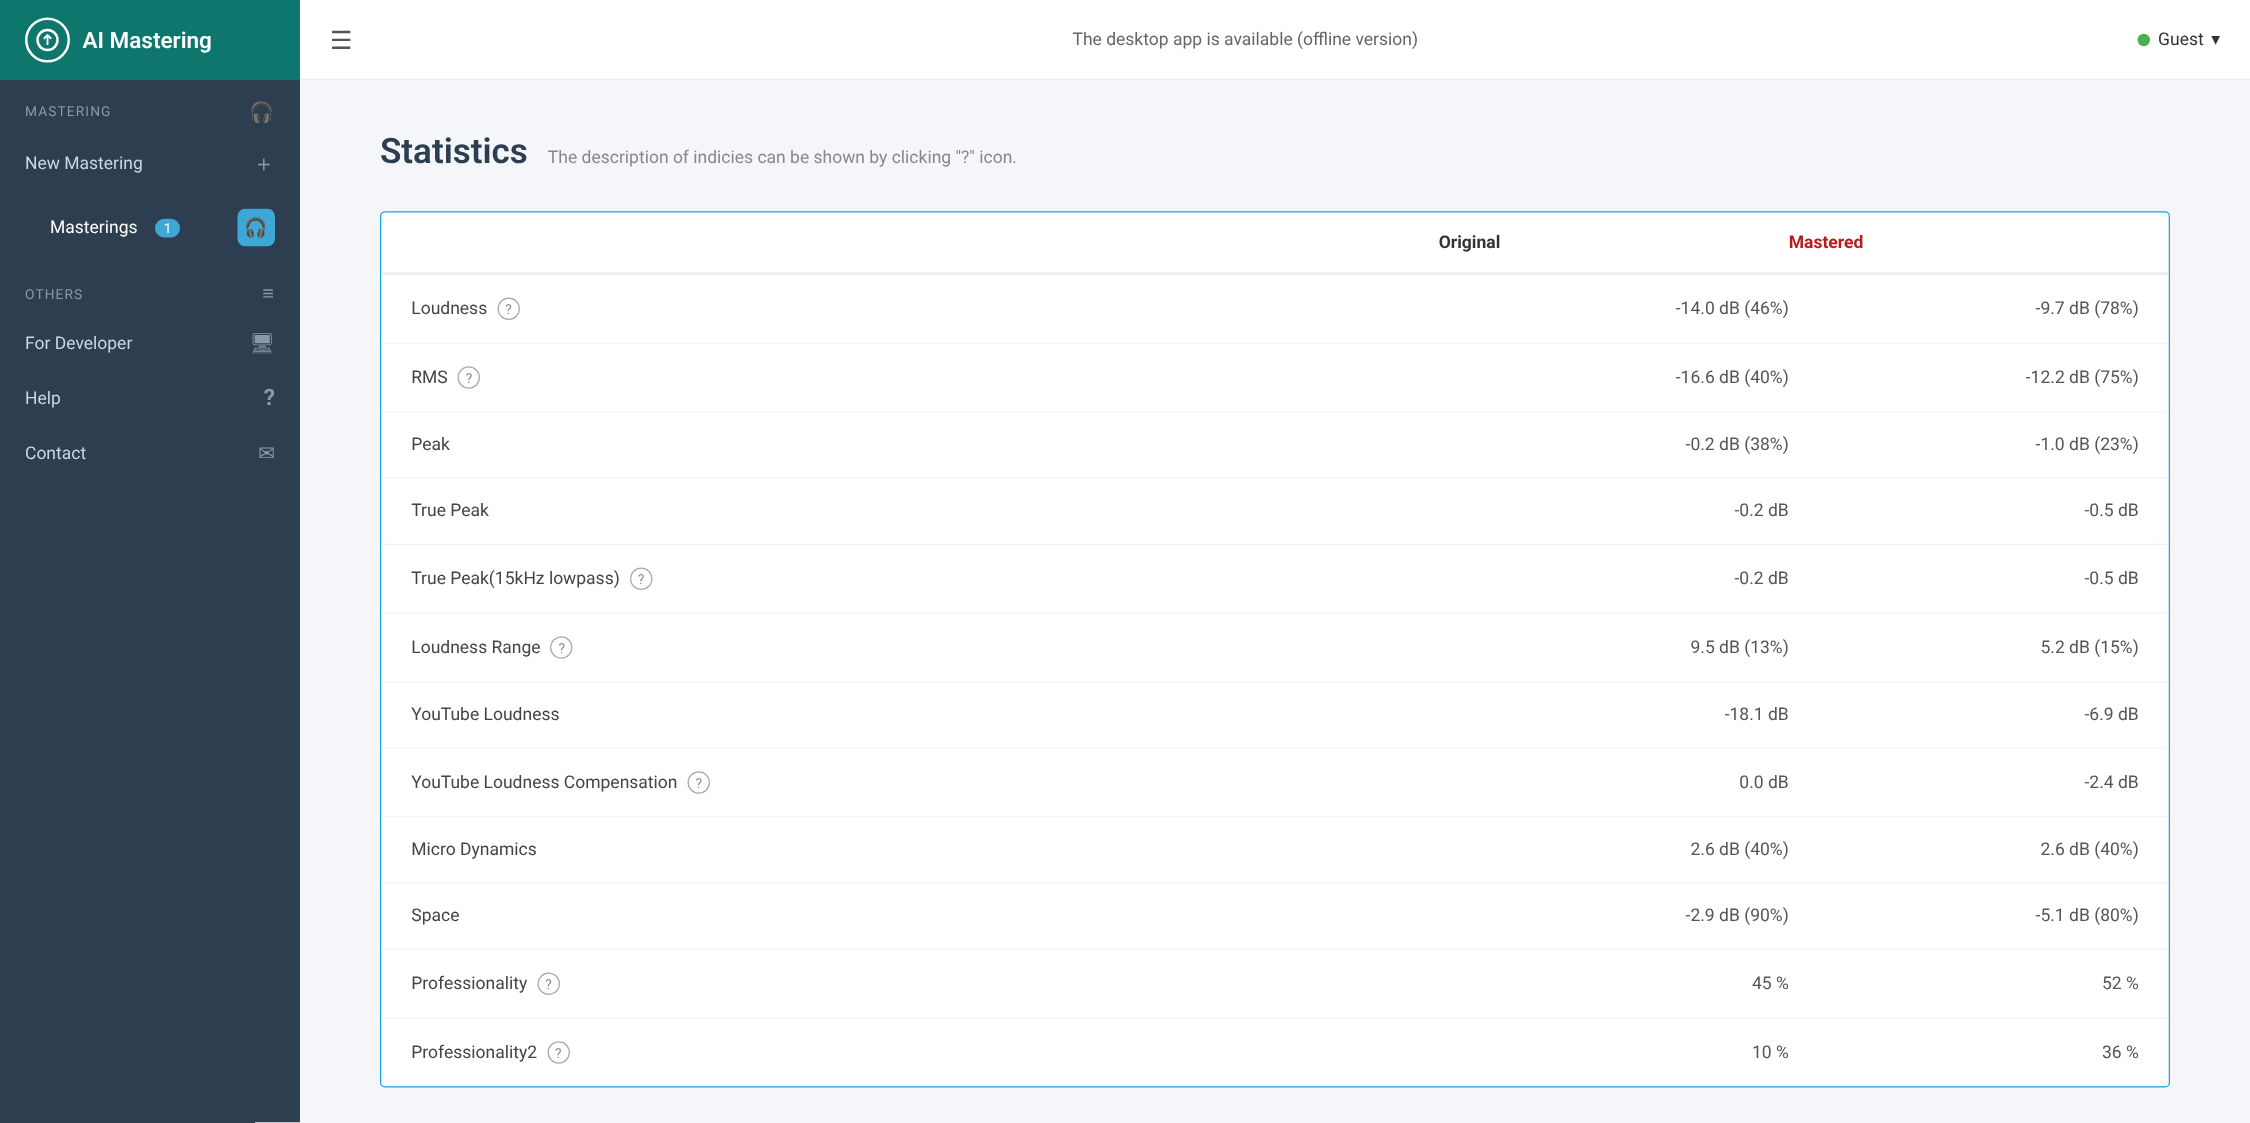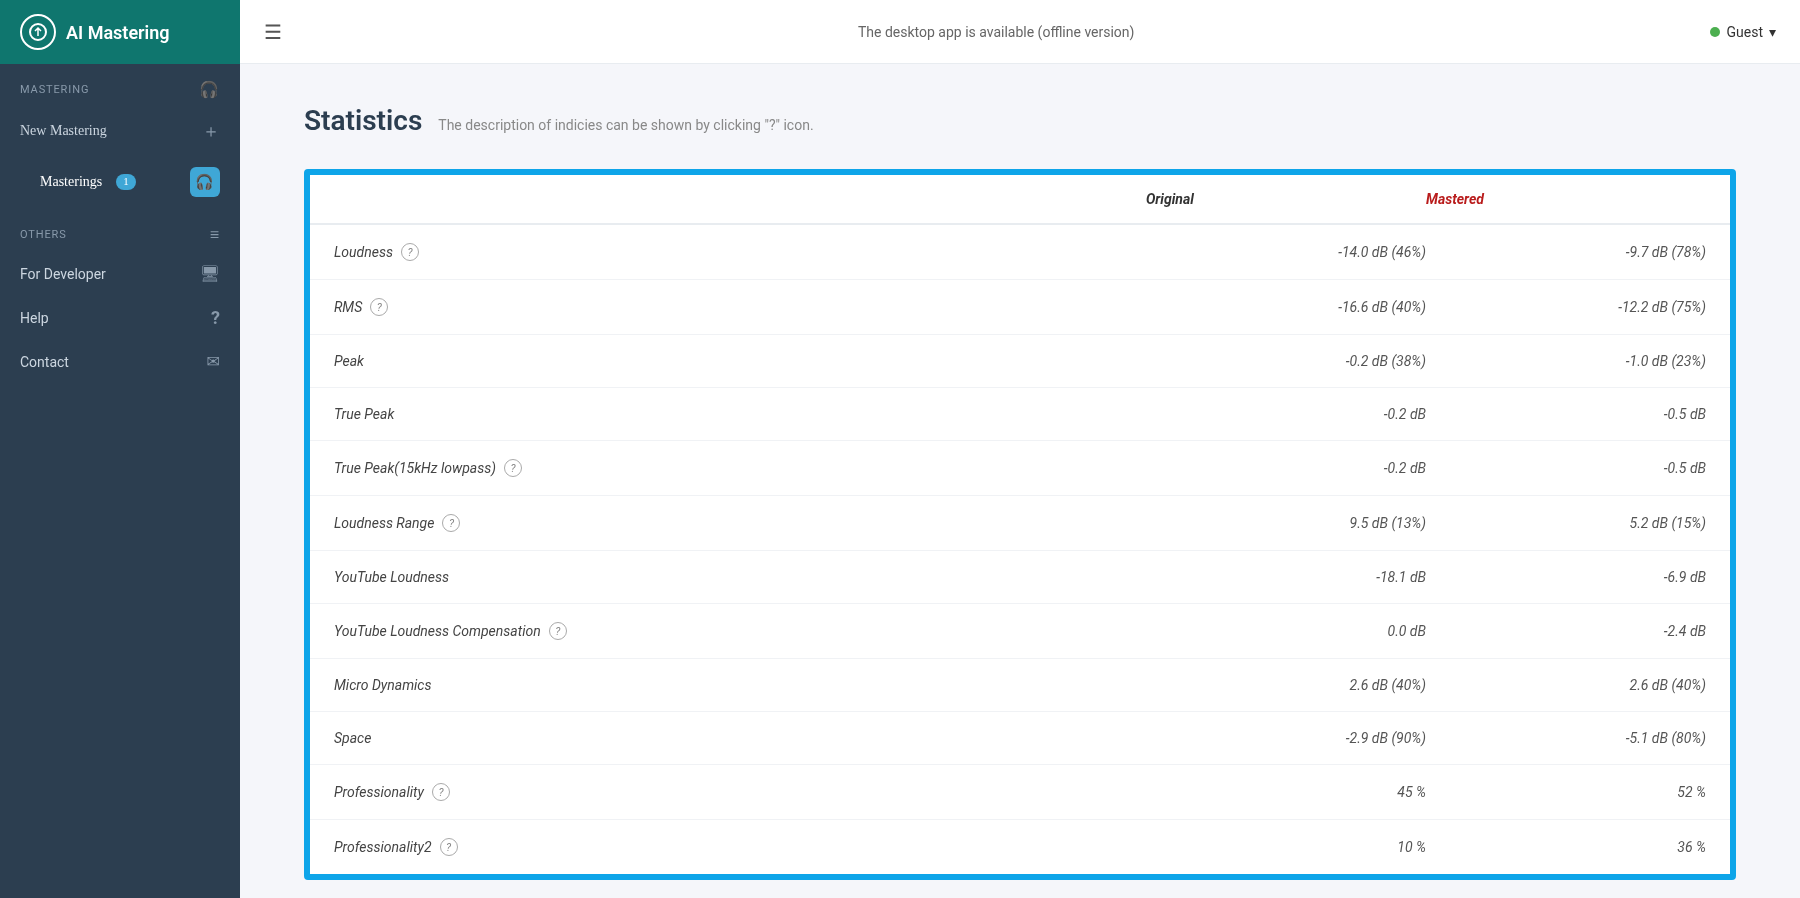--- a/index.html
+++ b/index.html
@@ -52,21 +52,21 @@
       display: flex;
       align-items: center;
       justify-content: space-between;
       padding: 12px 20px;
       cursor: pointer;
       color: #ccd6e0;
       font-size: 14px;
       transition: background 0.15s;
     }
     .sidebar-item.active { color: #fff; margin-left: 20px; }
-    .sidebar-item-left { display: flex; gap: 8px; font-family: Liberation Serif, serif; }
+    .sidebar-item-left { display: flex; align-items: center; gap: 8px; }
     .sidebar-item-badge-icon {
       background: #3fa7d6;
       border-radius: 6px;
       width: 30px;
       height: 30px;
       display: flex;
       align-items: center;
       justify-content: center;
       color: #fff;
       font-size: 15px;
@@ -122,23 +122,22 @@
     }
     .page-subtitle {
       font-size: 14px;
       color: #888;
     }
 
     
     .stats-table {
       background: #fff;
       border-radius: 4px;
-      border: 6px solid #0ea5e9;
+      border: 1px solid #0ea5e9;
       width: 100%;
-      font-style: italic;
     }
     .stats-table-header {
       display: grid;
       grid-template-columns: 1fr 280px 280px;
       padding: 16px 24px;
       border-bottom: 2px solid #e8ecf0;
     }
     .col-label { font-size: 14px; color: #999; }
     .col-original { font-size: 14px; font-weight: 700; color: #333; }
     .col-mastered { font-size: 14px; font-weight: 700; color: #b91c1c; }

